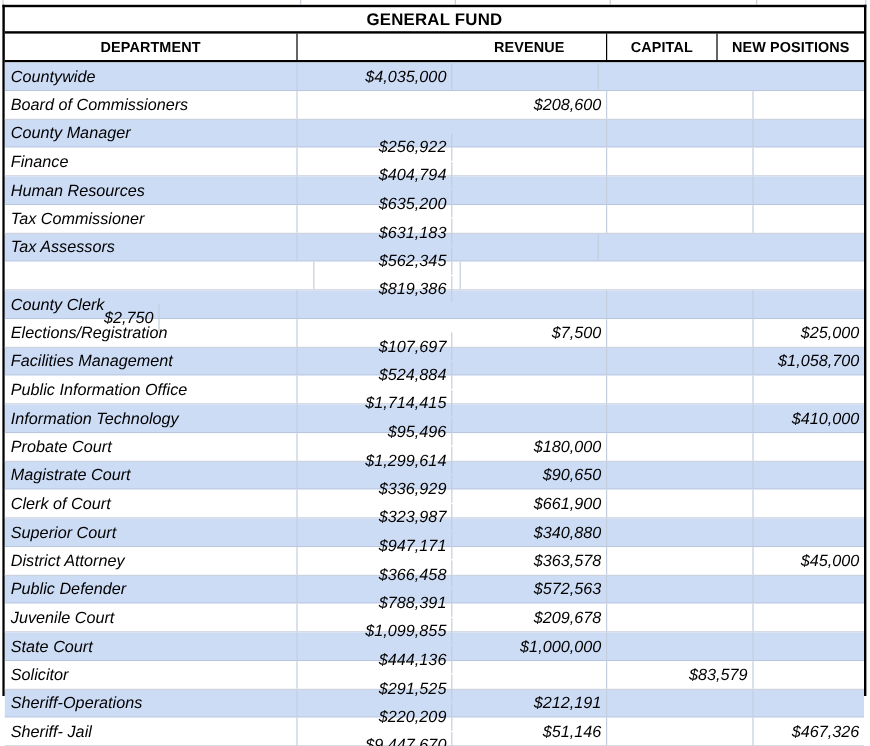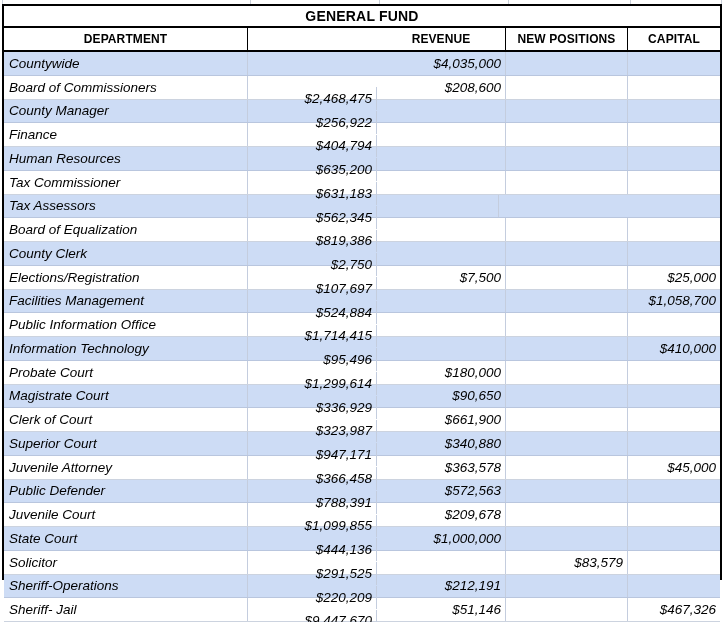--- a/index.html
+++ b/index.html
@@ -84,28 +84,27 @@
 <div class="sheet">
 
   <div class="title-row">
     <span>GENERAL FUND</span>
   </div>
 
   <div class="header-row">
     <div class="header-cell c0">DEPARTMENT</div>
     <div class="header-cell c1">2026 EXPENSES</div>
     <div class="header-cell c2">REVENUE</div>
+    <div class="header-cell c4">CAPITAL</div>
     <div class="header-cell c3">NEW POSITIONS</div>
-    <div class="header-cell c4">CAPITAL</div>
   </div>
 
   <div>
       <div class="row alt">
         <div class="cell dept c0">Countywide</div>
-        <div class="cell num c1">$2,468,475</div>
         <div class="cell num c2">$4,035,000</div>
         <div class="cell num c3"></div>
         <div class="cell num c4"></div>
       </div>
       <div class="row">
         <div class="cell dept c0">Board of Commissioners</div>
         <div class="cell num c1">$256,922</div>
         <div class="cell num c2">$208,600</div>
         <div class="cell num c3"></div>
         <div class="cell num c4"></div>
@@ -138,21 +137,20 @@
         <div class="cell num c3"></div>
         <div class="cell num c4"></div>
       </div>
       <div class="row alt">
         <div class="cell dept c0">Tax Assessors</div>
         <div class="cell num c1">$819,386</div>
         <div class="cell num c3"></div>
         <div class="cell num c4"></div>
       </div>
       <div class="row">
-        <div class="cell dept c0">Board of Equalization</div>
         <div class="cell num c1">$2,750</div>
         <div class="cell num c2"></div>
         <div class="cell num c3"></div>
         <div class="cell num c4"></div>
       </div>
       <div class="row alt">
         <div class="cell dept c0">County Clerk</div>
         <div class="cell num c1">$107,697</div>
         <div class="cell num c2"></div>
         <div class="cell num c3"></div>
@@ -208,21 +206,21 @@
         <div class="cell num c4"></div>
       </div>
       <div class="row alt">
         <div class="cell dept c0">Superior Court</div>
         <div class="cell num c1">$366,458</div>
         <div class="cell num c2">$340,880</div>
         <div class="cell num c3"></div>
         <div class="cell num c4"></div>
       </div>
       <div class="row">
-        <div class="cell dept c0">Juvenile Attorney</div>
+        <div class="cell dept c0">District Attorney</div>
         <div class="cell num c1">$788,391</div>
         <div class="cell num c2">$363,578</div>
         <div class="cell num c3"></div>
         <div class="cell num c4">$45,000</div>
       </div>
       <div class="row alt">
         <div class="cell dept c0">Public Defender</div>
         <div class="cell num c1">$1,099,855</div>
         <div class="cell num c2">$572,563</div>
         <div class="cell num c3"></div>

